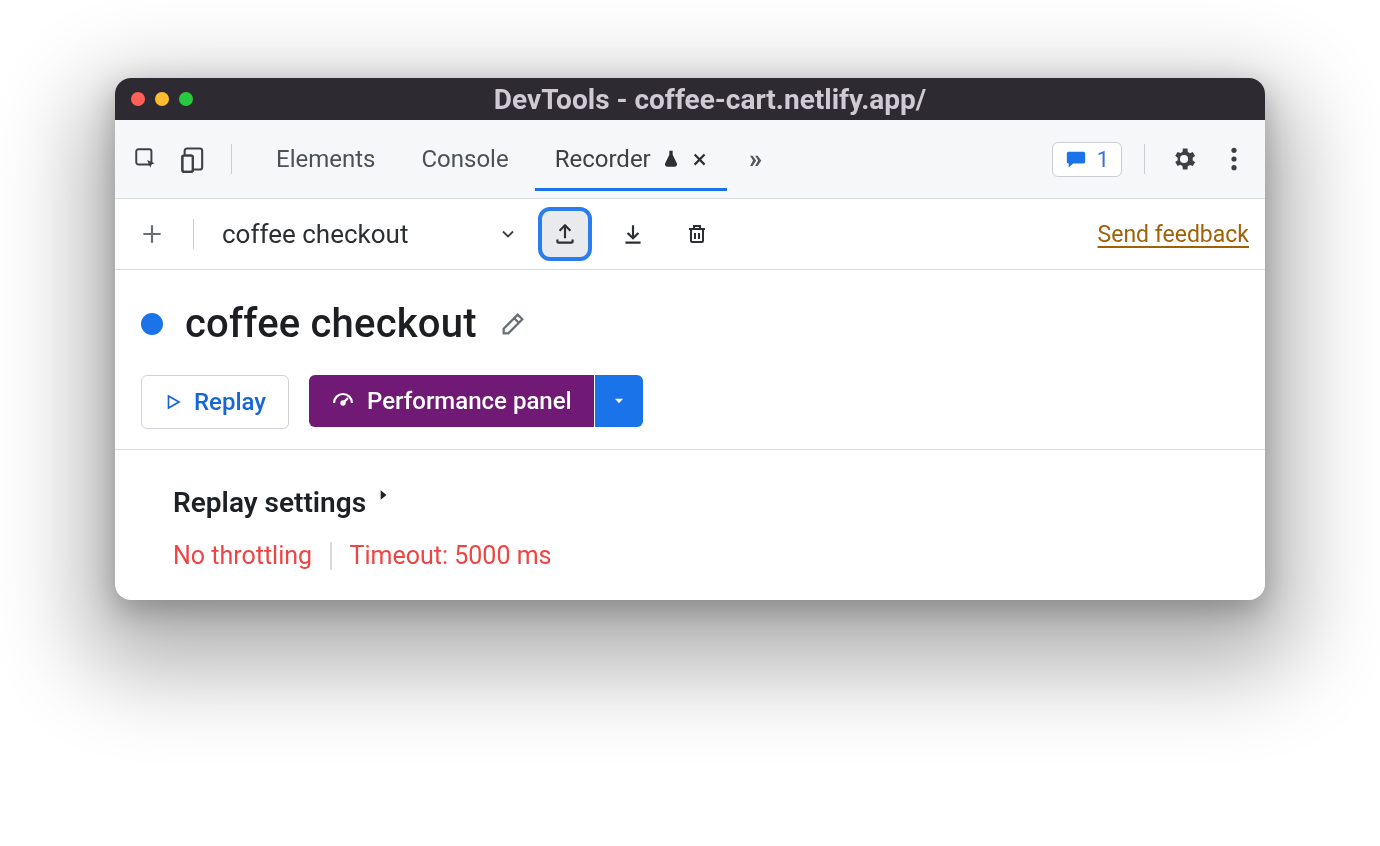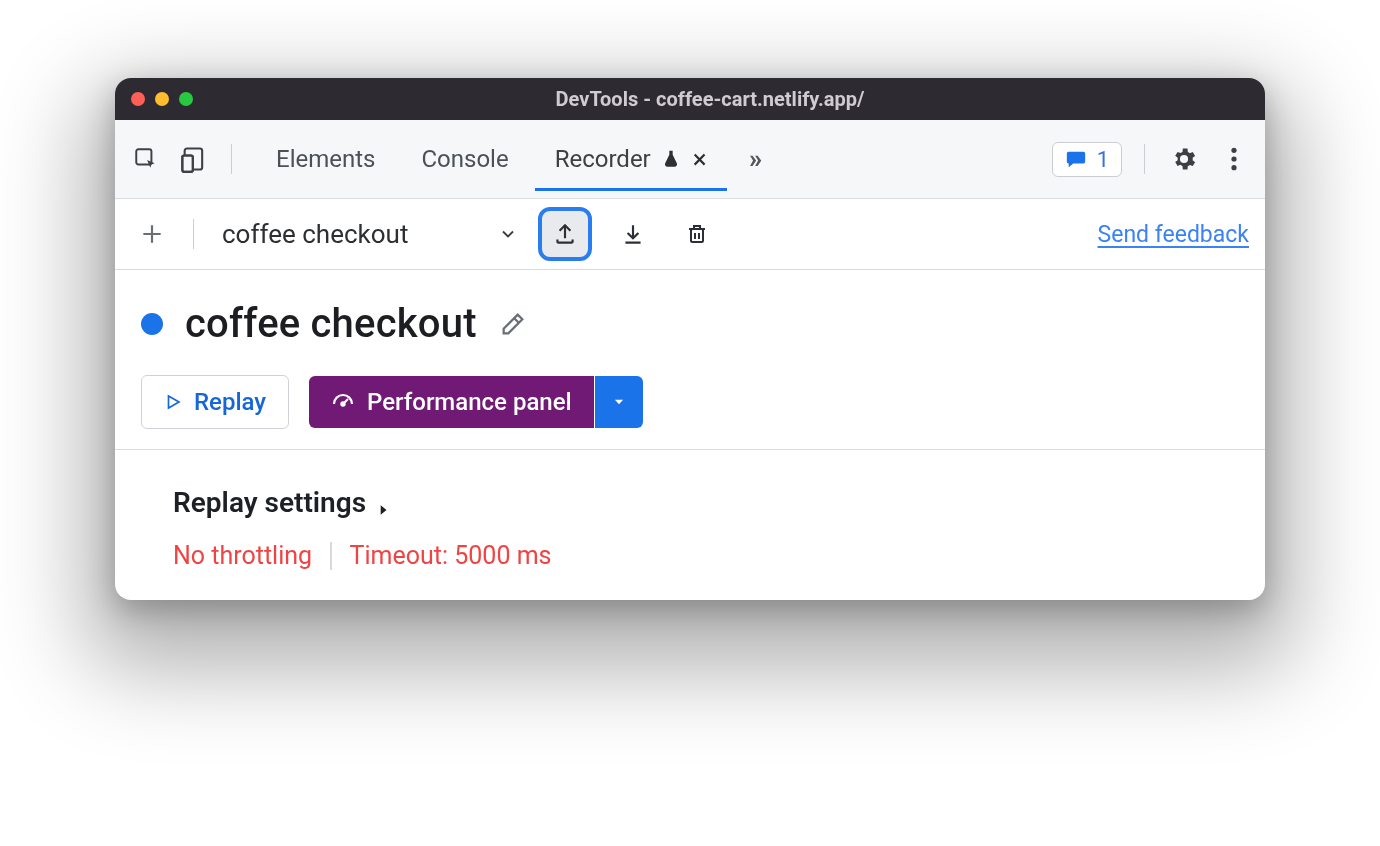--- a/index.html
+++ b/index.html
@@ -38,21 +38,21 @@
     height:42px;background:var(--titlebar);color:#e6e1e7;
     display:flex;align-items:center;position:relative;
     padding:0 16px;
   }
   .traffic{display:flex;gap:10px;align-items:center}
   .dot{width:14px;height:14px;border-radius:50%}
   .dot.red{background:#ff5f57}
   .dot.yellow{background:#febc2e}
   .dot.green{background:#28c840}
   .titlebar .title{
-    position:absolute;left:0;right:0;text-align:center;font-weight:700;font-size:20px;
+    position:absolute;left:0;right:0;text-align:center;font-weight:700;font-size:28px;
     color:#cfcad3;pointer-events:none;padding-left:40px;
   }
 
   
   .tabstrip{
     height:62px;background:#f6f7f8;border-bottom:1px solid var(--border);
     display:flex;align-items:stretch;padding:8px 14px;gap:6px;
   }
   .ts-left{display:flex;align-items:center;gap:14px;padding-right:12px;color:#6d7074}
   .vsep{width:1px;height:30px;background:var(--border2);margin:0 6px}
@@ -79,45 +79,45 @@
   .rec-select{display:flex;align-items:center;gap:90px;font-size:26px;color:#2d3033;padding-left:8px}
   .rec-select .chev{color:#3a3d41}
   .tool-group{display:flex;align-items:center;gap:18px;margin-left:6px}
   .tool{
     width:46px;height:46px;border-radius:10px;display:flex;align-items:center;justify-content:center;color:#2e3135;
   }
   .tool.ring{
     background:#e8eaed;border:4px solid var(--ring);border-radius:12px;
   }
   .spacer{flex:1}
-  .feedback{color:#3b82f6;text-decoration:underline;text-underline-offset:4px;font-size:23px}
+  .feedback{color:#a16207;text-decoration:underline;text-underline-offset:4px;font-size:23px}
 
   
   .rec-header{padding:30px 26px 20px 26px;border-bottom:1px solid var(--border)}
   .rec-title-row{display:flex;align-items:center;gap:22px}
   .blue-dot{width:22px;height:22px;border-radius:50%;background:#1a73e8}
   .rec-name{font-size:40px;font-weight:500;color:#1c1e21;letter-spacing:.2px}
   .pencil{color:#6a6e73}
 
-  .btn-row{display:flex;align-items:center;gap:20px;margin-top:28px}
+  .btn-row{display:flex;align-items:flex-start;gap:20px;margin-top:28px}
   .btn{
     display:flex;align-items:center;gap:12px;border-radius:6px;font-size:24px;font-weight:500;
     padding:12px 22px;cursor:pointer;
   }
   .btn.outline{border:1.6px solid #cfd3d8;color:#1566d6;background:#fff}
   .btn.primary{background:#701a75;color:#fff}
   .split{display:flex;border-radius:6px;overflow:hidden}
   .split .btn{border-radius:0}
   .split .divider{width:1.5px;background:rgba(255,255,255,.55)}
   .split .caret-part{width:48px;display:flex;align-items:center;justify-content:center;background:#1a73e8;color:#fff}
 
   
   .settings{padding:36px 58px 30px 58px}
   .settings-cols{display:flex;gap:160px}
-  .settings h3{margin:0 0 22px 0;font-size:28px;font-weight:600;color:#1d2024;display:flex;align-items:flex-end;gap:10px}
+  .settings h3{margin:0 0 22px 0;font-size:28px;font-weight:600;color:#1d2024;display:flex;align-items:flex-start;gap:10px}
   .info-row{display:flex;align-items:center;gap:18px;color:#ef4444;font-size:25px}
   .ivsep{width:1.5px;height:28px;background:#d6d9dd}
 
   
   svg{display:block}
 </style>
 </head>
 <body>
 
 <div class="backdrop">

